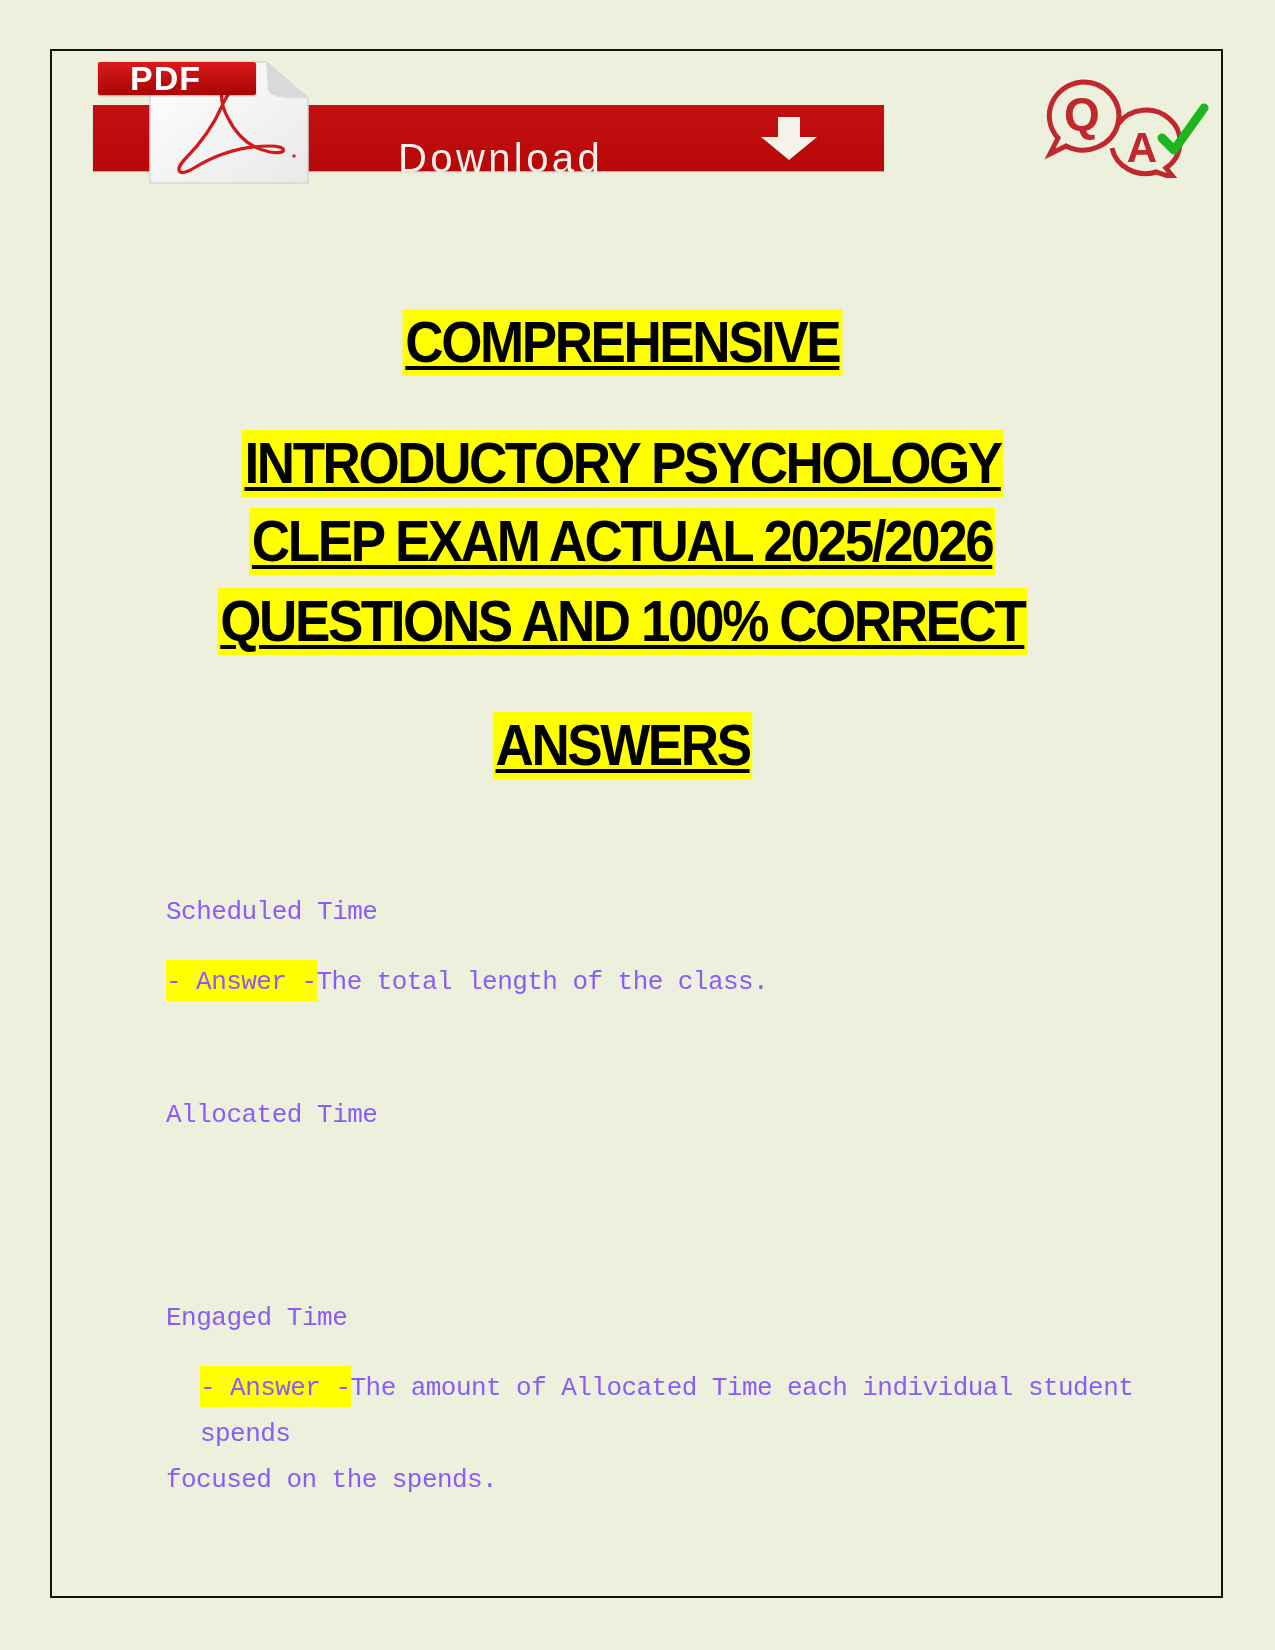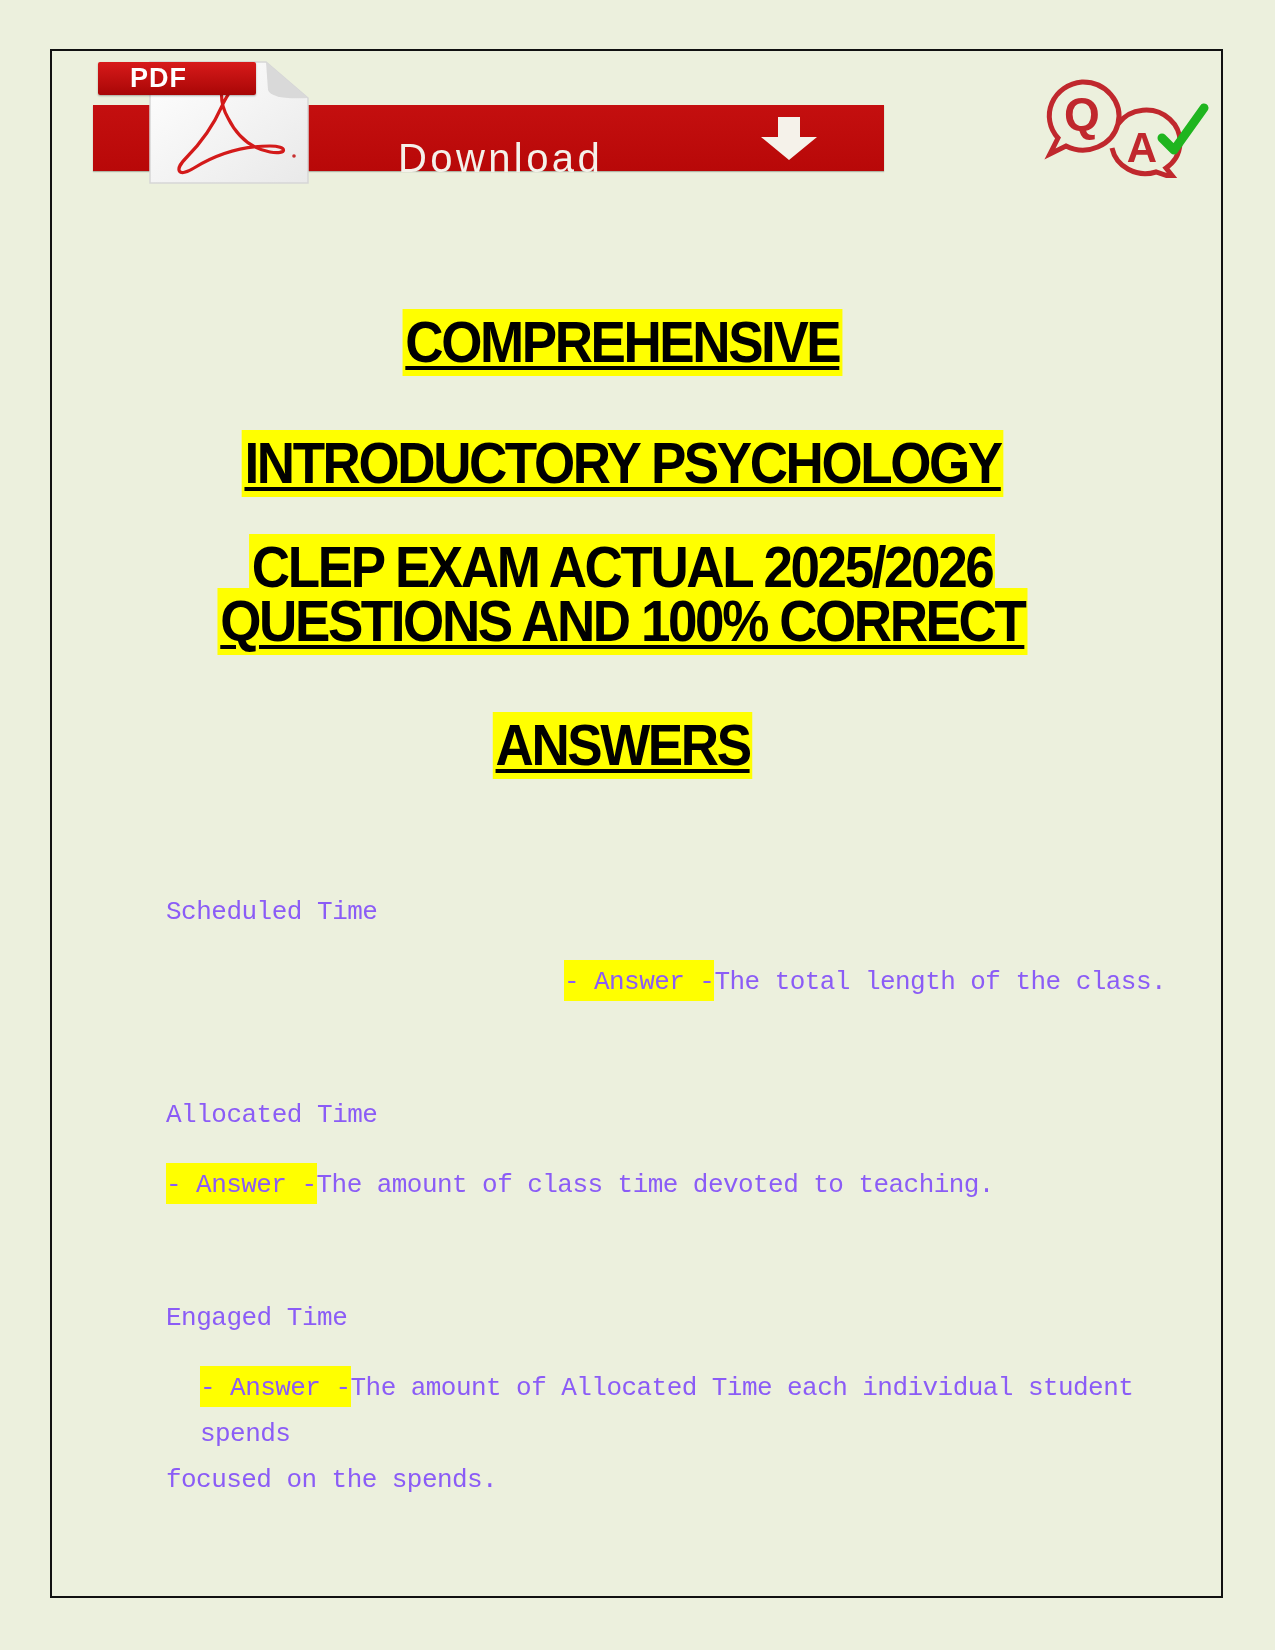--- a/index.html
+++ b/index.html
@@ -29,21 +29,21 @@
     position: absolute; left: 148px; top: 60px; width: 163px; height: 125px;
   }
   .pdf-tab {
     position: absolute; left: 98px; top: 62px; width: 158px; height: 33px;
     background: linear-gradient(#d81a1a, #a80606);
     border-radius: 2px;
     box-shadow: 0 1px 2px rgba(0,0,0,.3);
   }
   .pdf-tab-text {
     position: absolute; left: 130px; top: 62px; height: 33px; line-height: 33px;
-    color: #ffffff; font-weight: bold; font-size: 27px; letter-spacing: 1px;
+    color: #ffffff; font-weight: bold; font-size: 34px; letter-spacing: 1px;
   }
   .qa-logo { position: absolute; left: 1040px; top: 78px; width: 170px; height: 100px; }
   .title-line {
     position: absolute; left: 0; width: 1245px; text-align: center; height: 67px;
   }
   .title-line span {
     display: inline-block; background: #ffff00;
     font-weight: bold; color: #000; font-size: 57px; line-height: 67px;
     letter-spacing: -2.6px; text-decoration: underline; text-decoration-thickness: 4px;
     text-underline-offset: 4px;
@@ -93,32 +93,31 @@
 
   <path d="M78,46 A34,32 0 1 1 126,90 L134,100 L116,94 A34,32 0 0 1 72,70" fill="none" stroke="#c0282d" stroke-width="5"></path>
   <text x="102" y="84" text-anchor="middle" font-family="Liberation Sans, sans-serif" font-weight="bold" font-size="42" fill="#c0282d">A</text>
 
   <path d="M122,60 L134,72 L164,30" fill="none" stroke="#1fb51f" stroke-width="9" stroke-linecap="round" stroke-linejoin="round"></path>
 </svg>
 
 <div>
   <div class="title-line" style="top:309px;"><span>COMPREHENSIVE</span></div>
   <div class="title-line" style="top:430px;"><span>INTRODUCTORY PSYCHOLOGY</span></div>
-  <div class="title-line" style="top:534px;border-radius:8px;"><span>CLEP EXAM ACTUAL 2025/2026</span></div>
+  <div class="title-line" style="top:508px;border-radius:8px;"><span>CLEP EXAM ACTUAL 2025/2026</span></div>
   <div class="title-line" style="top:588px;"><span>QUESTIONS AND 100% CORRECT</span></div>
   <div class="title-line" style="top:712px;"><span>ANSWERS</span></div>
 </div>
 
 <div class="qa" style="top:897px;">
   <div class="q-term">Scheduled Time</div>
-  <div class="a-line" style="margin-top:32px;text-align:right;"><span class="a-label">- Answer -</span><span>The total length of the class.</span></div>
+  <div class="a-line" style="margin-top:32px;"><span class="a-label">- Answer -</span><span>The total length of the class.</span></div>
 </div>
 
 <div class="qa" style="top:1100px;">
   <div class="q-term">Allocated Time</div>
-  <div class="a-line" style="margin-top:32px;"><span class="a-label">- Answer -</span><span>The amount of class time devoted to teaching.</span></div>
 </div>
 
 <div class="qa" style="top:1303px;">
   <div class="q-term">Engaged Time</div>
   <div class="a-line" style="margin-top:32px;margin-left:34px;"><span class="a-label">- Answer -</span><span>The amount of Allocated Time each individual student spends</span></div>
   <div class="a-line">focused on the spends.</div>
 </div>
 
 </body></html>

